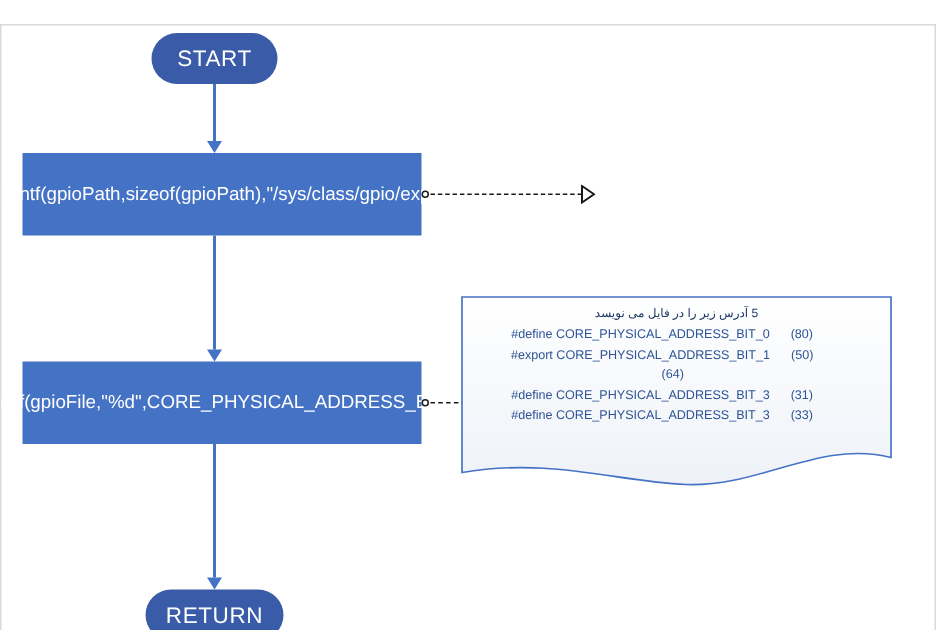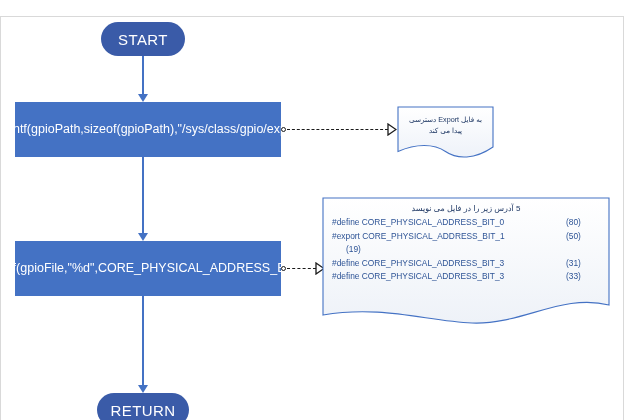--- a/index.html
+++ b/index.html
@@ -110,21 +110,21 @@
     margin-bottom: 3px;
   }
   .code-list {
     color: #2E5496;
     font-size: 8.4px;
     line-height: 1.62;
     white-space: nowrap;
   }
   .code-row {
     display: flex;
-    justify-content: space-between;
+    justify-content: center;
   }
   .code-name { text-align: left; }
   .code-val  { width: 34px; text-align: left; padding-left: 14px; }
 </style>
 </head>
 <body>
 
 <div id="canvas">
 
   <div class="terminator" style="left:100px; top:5px; width:84px; height:34px;">
@@ -151,43 +151,28 @@
   <div class="terminator" style="left:96px; top:376px; width:92px; height:34px;">
     <span>RETURN</span>
   </div>
 
   <div class="dash-start-dot" style="left:280px; top:110px;"></div>
   <div class="dash-conn" style="left:286px; top:112px; width:101px;"></div>
   <svg style="position:absolute; left:386px; top:106px; width:10px; height:13px;">
     <polygon points="1,1 9,6.5 1,12" fill="#ffffff" stroke="#1a1a1a" stroke-width="1.3"></polygon>
   </svg>
 
-  <div class="doc-note" style="left:396px; top:89px; width:97px; height:52px;">
-    <svg viewBox="0 0 97 52" preserveAspectRatio="none">
-      <defs>
-        <linearGradient id="gradNote1" x1="0" y1="0" x2="0" y2="1">
-          <stop offset="0%" stop-color="#ffffff"></stop>
-          <stop offset="100%" stop-color="#eef2f9"></stop>
-        </linearGradient>
-      </defs>
-      <path d="M1,1 L96,1 L96,41 C78,53.5 60,53.5 48.5,45.5 C37,37.5 19,37.5 1,45.5 Z" fill="url(#gradNote1)" stroke="#4472C4" stroke-width="1.1"></path>
-    </svg>
-    <div class="doc-content note-rtl" style="padding:8px 6px 0 6px;">
-      <div>به فایل Export دسترسی</div>
-      <div>پیدا می کند</div>
-    </div>
-  </div>
 
   <div class="dash-start-dot" style="left:280px; top:249px;"></div>
   <div class="dash-conn" style="left:286px; top:251px; width:29px;"></div>
   <svg style="position:absolute; left:314px; top:245px; width:10px; height:13px;">
     <polygon points="1,1 9,6.5 1,12" fill="#ffffff" stroke="#1a1a1a" stroke-width="1.3"></polygon>
   </svg>
 
-  <div class="doc-note" style="left:321px; top:180px; width:288px; height:132px;">
+  <div class="doc-note" style="left:306px; top:180px; width:288px; height:132px;">
     <svg viewBox="0 0 288 132" preserveAspectRatio="none">
       <defs>
         <linearGradient id="gradNote2" x1="0" y1="0" x2="0" y2="1">
           <stop offset="0%" stop-color="#ffffff"></stop>
           <stop offset="100%" stop-color="#eef2f8"></stop>
         </linearGradient>
       </defs>
       <path d="M1,1 L287,1 L287,108 C240,96 200,128 150,126 C104,124 60,108 1,118 Z" fill="url(#gradNote2)" stroke="#4472C4" stroke-width="1.1"></path>
     </svg>
     <div class="doc-content" style="padding:7px 10px 0 10px;">
@@ -195,21 +180,21 @@
       <div class="code-list">
         <div class="code-row">
           <span class="code-name">#define CORE_PHYSICAL_ADDRESS_BIT_0</span>
           <span class="code-val">(80)</span>
         </div>
         <div class="code-row">
           <span class="code-name">#export CORE_PHYSICAL_ADDRESS_BIT_1</span>
           <span class="code-val">(50)</span>
         </div>
         <div class="code-row">
-          <span class="code-val">(19)</span>
+          <span class="code-val">(64)</span>
         </div>
         <div class="code-row">
           <span class="code-name">#define CORE_PHYSICAL_ADDRESS_BIT_3</span>
           <span class="code-val">(31)</span>
         </div>
         <div class="code-row">
           <span class="code-name">#define CORE_PHYSICAL_ADDRESS_BIT_3</span>
           <span class="code-val">(33)</span>
         </div>
       </div>

